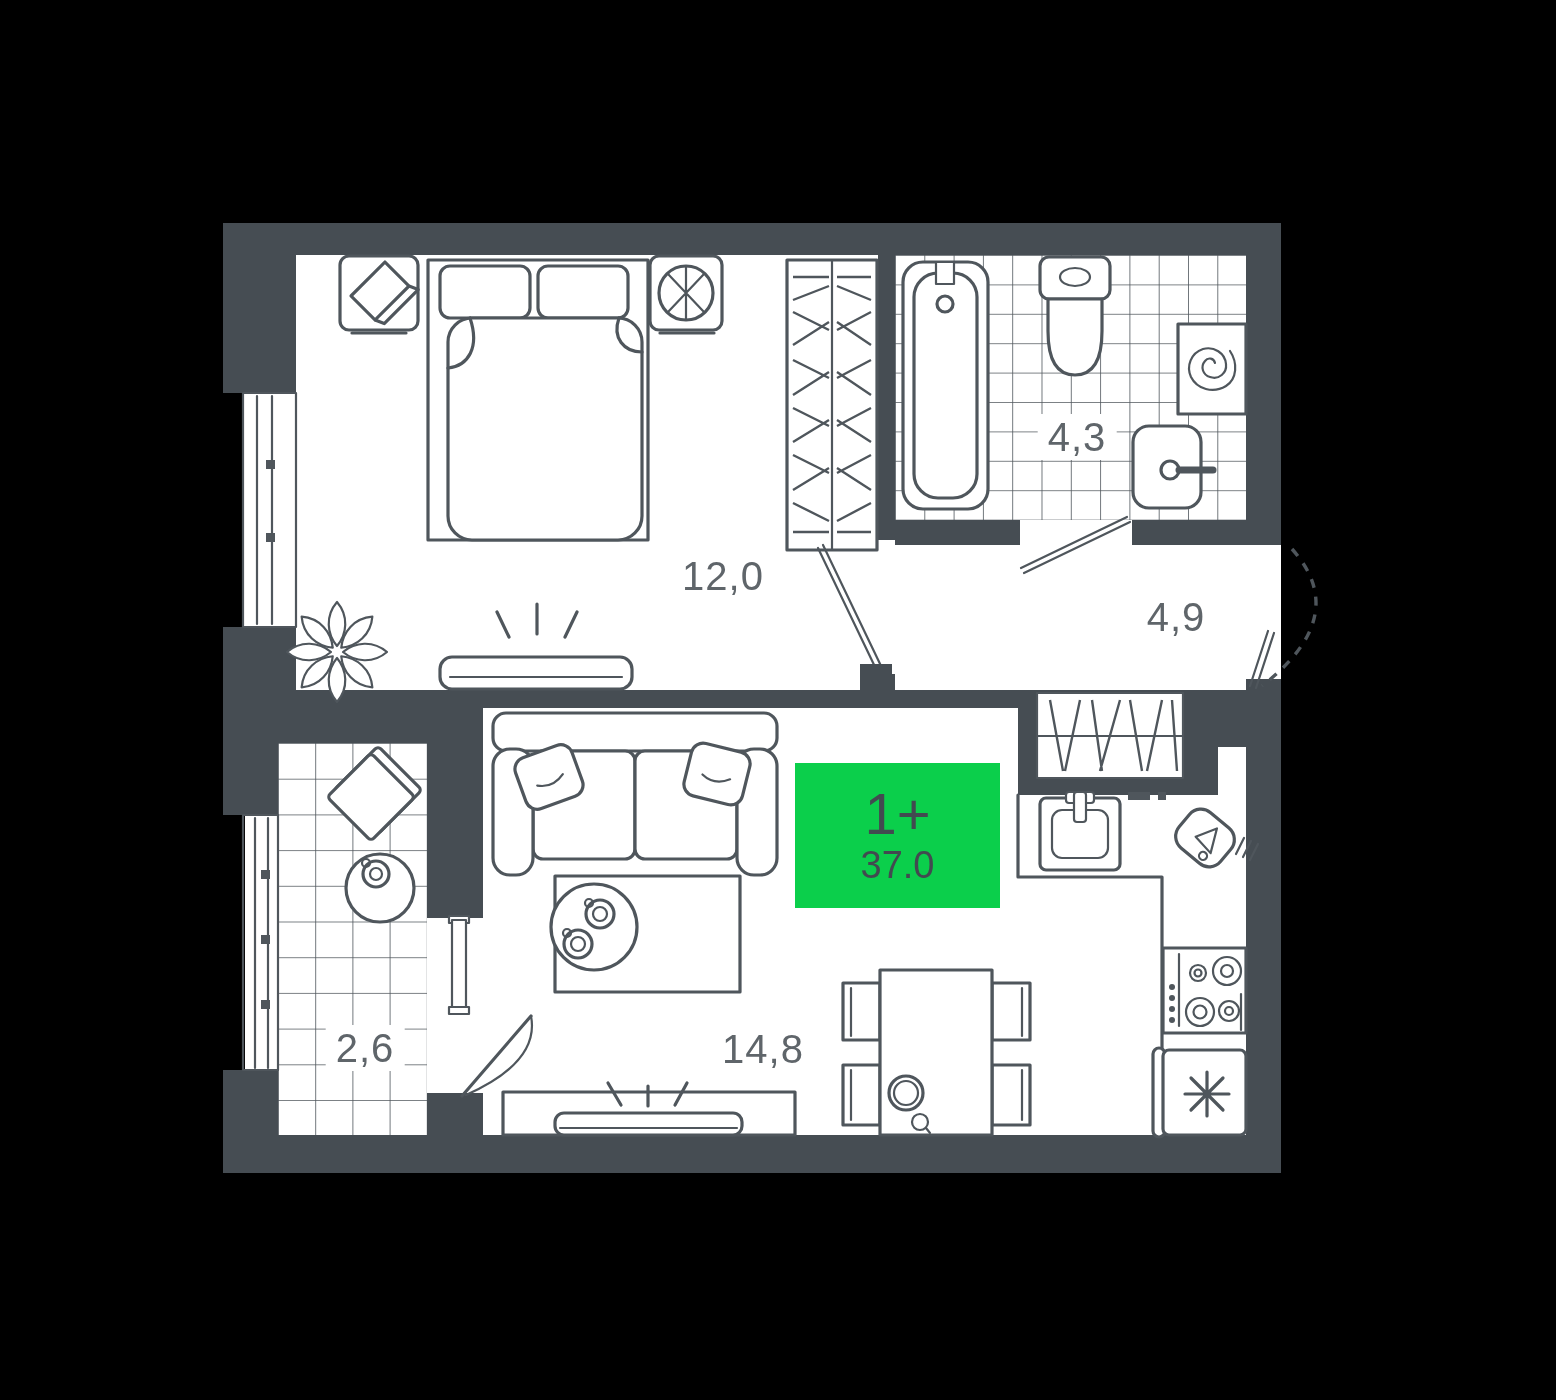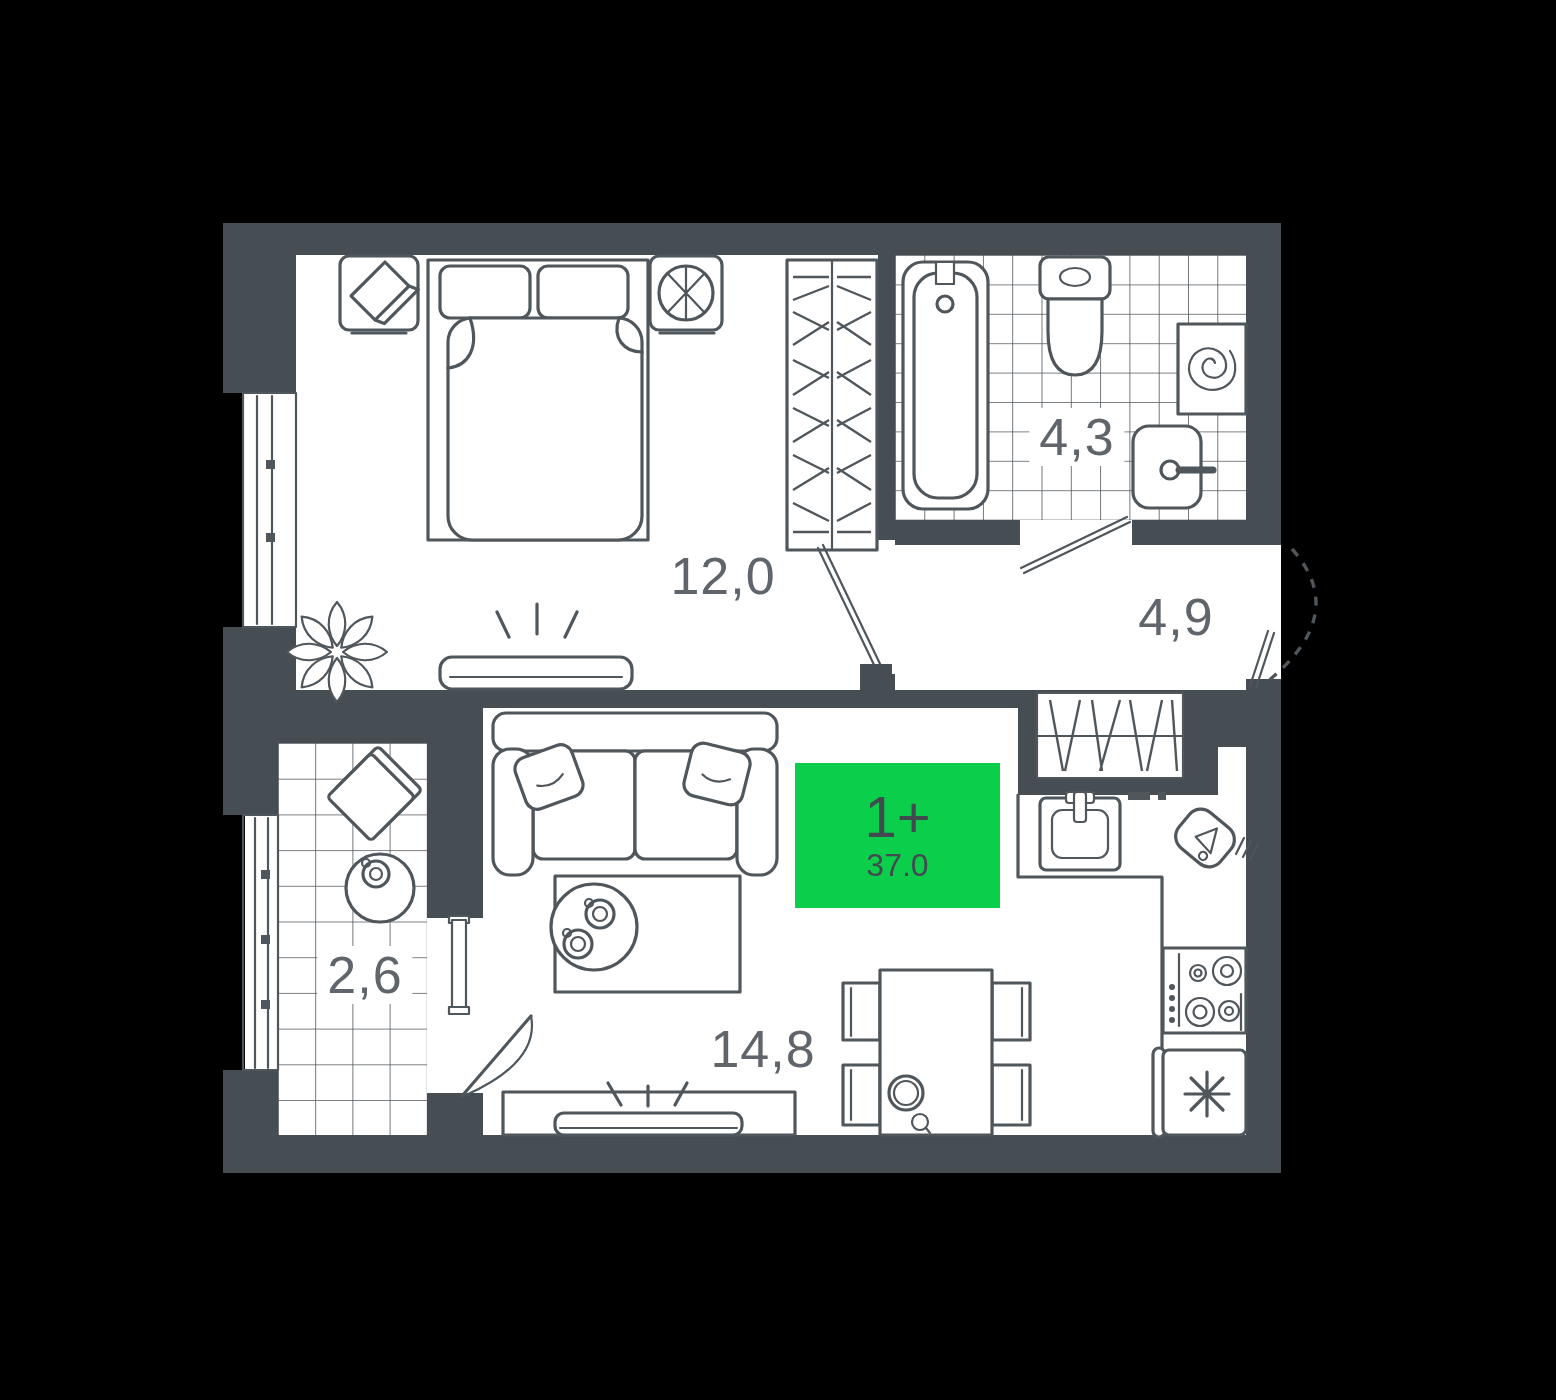--- a/index.html
+++ b/index.html
@@ -15,27 +15,27 @@
   .blk{fill:var(--background);}
   .s{stroke:var(--line);stroke-width:3.2;fill:none;stroke-linecap:round;stroke-linejoin:round;}
   .sf{stroke:var(--line);stroke-width:3.2;fill:var(--floor);stroke-linejoin:round;}
   .thin{stroke-width:2.2;}
   .thick{stroke-width:7;}
   .h{stroke:var(--line);stroke-width:2.4;fill:none;}
   .tl{stroke:var(--line);stroke-width:1.6;fill:none;}
   .dot{fill:var(--line);stroke:none;}
   .dash{stroke:var(--line);stroke-width:3.4;fill:none;stroke-dasharray:9 9;}
   .area-label{position:absolute;transform:translate(-50%,-50%);
-    font-size:52px;line-height:1;color:var(--label-text);letter-spacing:1px;white-space:nowrap;}
+    font-size:40px;line-height:1;color:var(--label-text);letter-spacing:1px;white-space:nowrap;}
   .on-tiles{background:var(--floor);padding:3px 10px;}
   #badge{position:absolute;left:795px;top:763px;width:205px;height:145px;
     background:var(--accent-green);display:flex;flex-direction:column;
     align-items:center;justify-content:center;color:var(--badge-text);}
   #badge .rooms{font-size:58px;line-height:1.05;}
-  #badge .total{font-size:32px;line-height:1.1;}
+  #badge .total{font-size:38px;line-height:1.1;}
 </style>
 </head>
 <body>
 
 <div id="stage">
 
 <svg id="plan-svg" width="1556" height="1400" viewBox="0 0 1556 1400">
   <defs>
     <pattern id="ptBath" x="895" y="255" width="29.3" height="29.4" patternUnits="userSpaceOnUse">
       <path d="M29.3 0 H0 V29.4" class="tl"></path>
@@ -296,21 +296,21 @@
     <rect x="452" y="920" width="14" height="90" class="sf thin"></rect>
     <rect x="449" y="1007" width="20" height="7" class="sf thin"></rect>
     <path d="M462,1096 L531,1016" class="s"></path>
     <path d="M531,1016 Q540,1062 466,1095" class="s thin"></path>
   </g>
 </svg>
 
 <div class="area-label" style="left:723px;top:576px">12,0</div>
 <div class="area-label on-tiles" style="left:1077px;top:437px">4,3</div>
 <div class="area-label" style="left:1176px;top:617px">4,9</div>
-<div class="area-label on-tiles" style="left:365px;top:975px">2,6</div>
+<div class="area-label on-tiles" style="left:365px;top:1048px">2,6</div>
 <div class="area-label" style="left:763px;top:1049px">14,8</div>
 
 <div id="badge">
   <div class="rooms">1+</div>
   <div class="total">37.0</div>
 </div>
 
 </div>
 
 </body></html>

